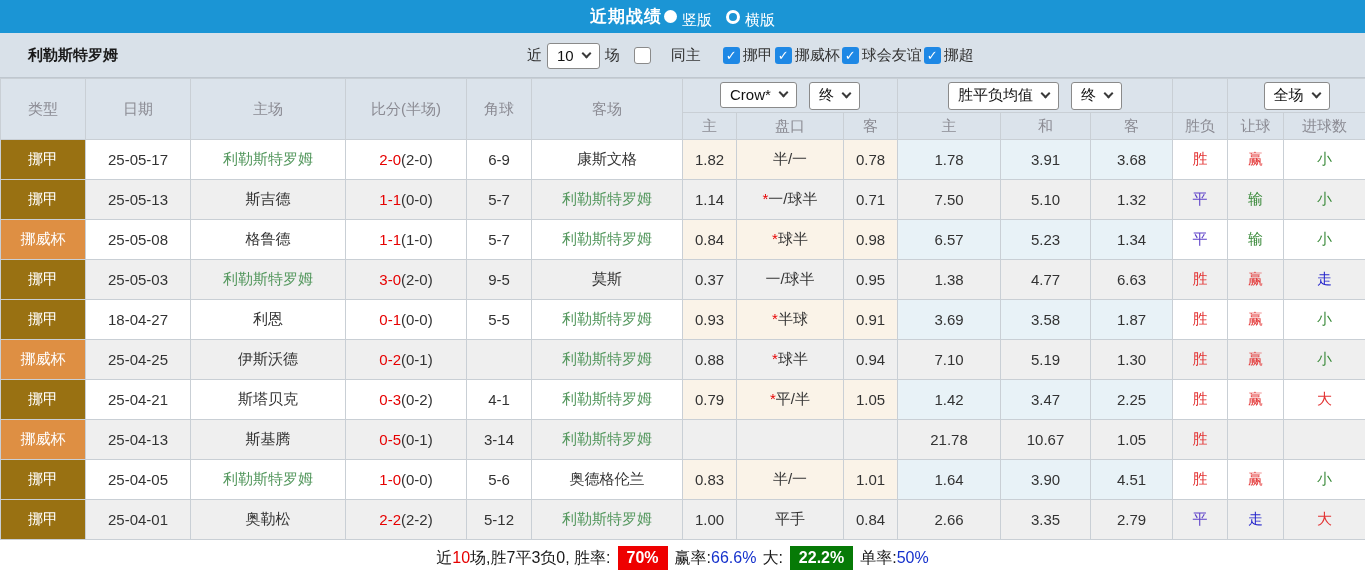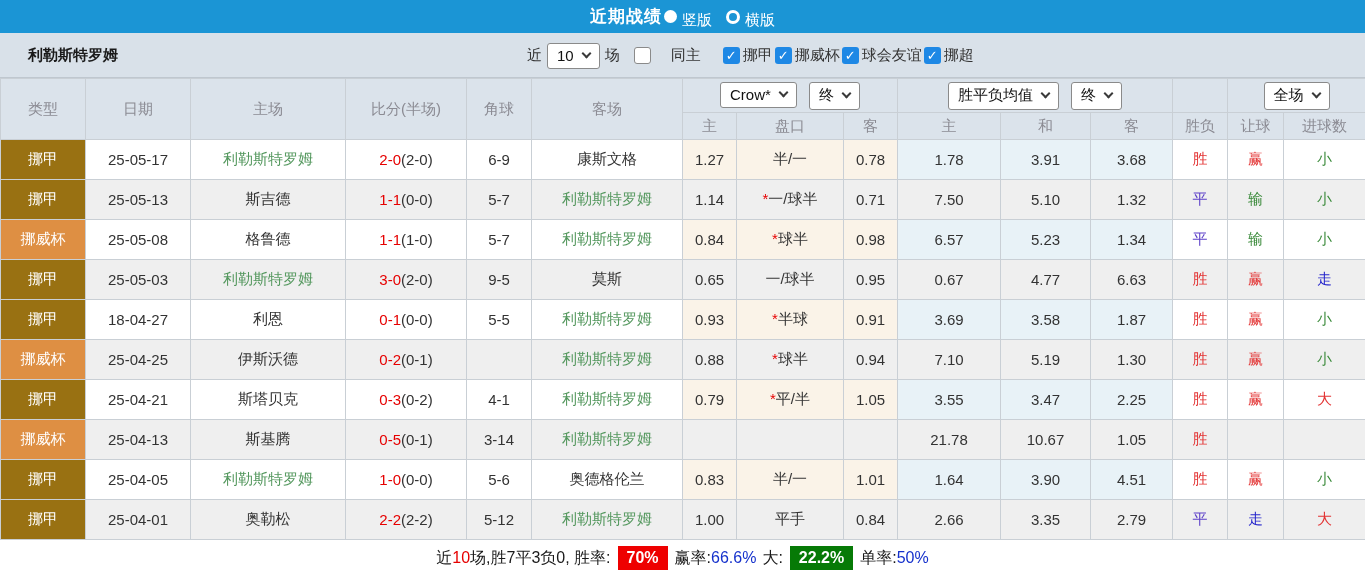--- a/index.html
+++ b/index.html
@@ -195,21 +195,21 @@
     </tr>
   </thead>
   <tbody>
       <tr class="odd">
         <td class="c-type" style="background: rgb(153, 113, 18);">挪甲</td>
         <td>25-05-17</td>
         <td><span class="hl">利勒斯特罗姆</span></td>
         <td><span class="red">2-0</span>(2-0)</td>
         <td>6-9</td>
         <td><span class="">康斯文格</span></td>
-        <td class="c-odds">1.27</td>
+        <td class="c-odds">1.82</td>
         <td class="c-odds">半/一</td>
         <td class="c-odds">0.78</td>
         <td class="c-avg">1.78</td>
         <td class="c-avg">3.91</td>
         <td class="c-avg">3.68</td>
         <td><span style="color:#E33434">胜</span></td>
         <td><span style="color:#E33434">赢</span></td>
         <td><span style="color:#3A8A3A">小</span></td>
       </tr>
       <tr class="even">
@@ -246,24 +246,24 @@
         <td><span style="color:#3A8A3A">输</span></td>
         <td><span style="color:#3A8A3A">小</span></td>
       </tr>
       <tr class="even">
         <td class="c-type" style="background: rgb(153, 113, 18);">挪甲</td>
         <td>25-05-03</td>
         <td><span class="hl">利勒斯特罗姆</span></td>
         <td><span class="red">3-0</span>(2-0)</td>
         <td>9-5</td>
         <td><span class="">莫斯</span></td>
-        <td class="c-odds">0.65</td>
+        <td class="c-odds">0.37</td>
         <td class="c-odds">一/球半</td>
         <td class="c-odds">0.95</td>
-        <td class="c-avg">0.67</td>
+        <td class="c-avg">1.38</td>
         <td class="c-avg">4.77</td>
         <td class="c-avg">6.63</td>
         <td><span style="color:#E33434">胜</span></td>
         <td><span style="color:#E33434">赢</span></td>
         <td><span style="color:#2626CC">走</span></td>
       </tr>
       <tr class="odd">
         <td class="c-type" style="background: rgb(153, 113, 18);">挪甲</td>
         <td>18-04-27</td>
         <td><span class="">利恩</span></td>
@@ -300,21 +300,21 @@
       <tr class="odd">
         <td class="c-type" style="background: rgb(153, 113, 18);">挪甲</td>
         <td>25-04-21</td>
         <td><span class="">斯塔贝克</span></td>
         <td><span class="red">0-3</span>(0-2)</td>
         <td>4-1</td>
         <td><span class="hl">利勒斯特罗姆</span></td>
         <td class="c-odds">0.79</td>
         <td class="c-odds"><span class="red">*</span>平/半</td>
         <td class="c-odds">1.05</td>
-        <td class="c-avg">3.55</td>
+        <td class="c-avg">1.42</td>
         <td class="c-avg">3.47</td>
         <td class="c-avg">2.25</td>
         <td><span style="color:#E33434">胜</span></td>
         <td><span style="color:#E33434">赢</span></td>
         <td><span style="color:#E33434">大</span></td>
       </tr>
       <tr class="even">
         <td class="c-type" style="background: rgb(222, 143, 67);">挪威杯</td>
         <td>25-04-13</td>
         <td><span class="">斯基腾</span></td>

